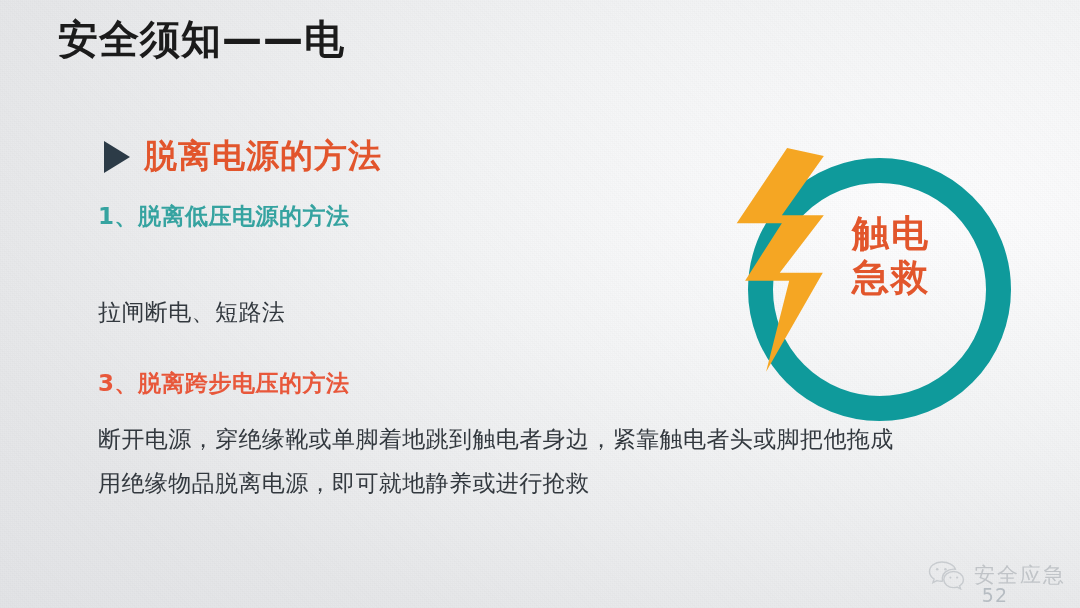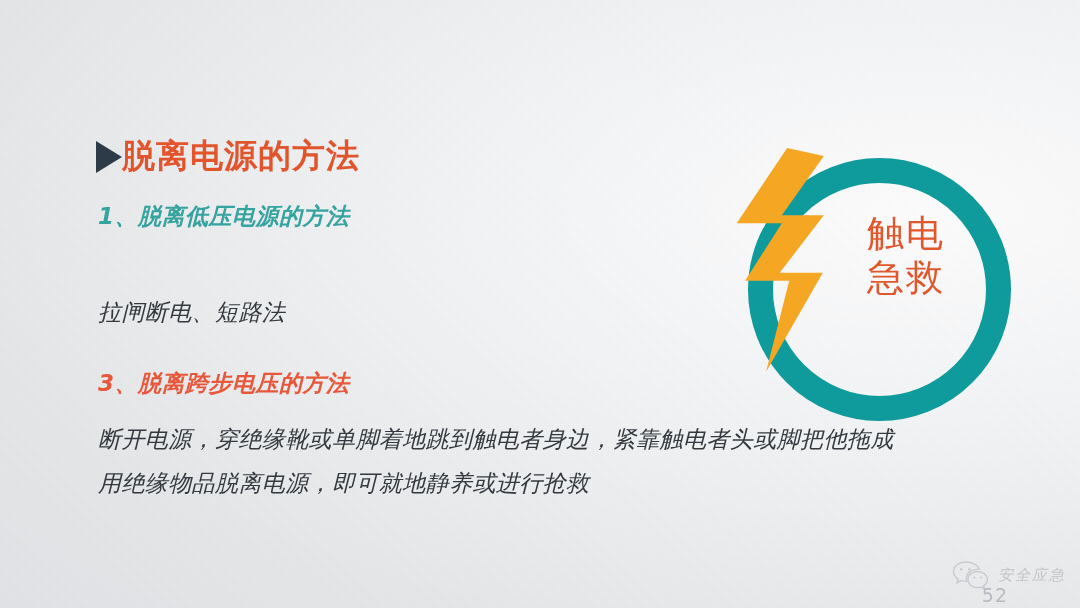--- a/index.html
+++ b/index.html
@@ -44,24 +44,25 @@
     font-weight: bold;
     color: #1b1b1b;
     letter-spacing: 1px;
     white-space: nowrap;
     line-height: 1.15;
   }
 
   
   #heading-row {
     position: absolute;
-    left: 96px;
+    left: 104px;
     top: 134px;
     display: flex;
     align-items: center;
+    gap: 14px;
   }
   #bullet-triangle {
     width: 0;
     height: 0;
     border-left: 26px solid #2c3b47;
     border-top: 16px solid transparent;
     border-bottom: 16px solid transparent;
     flex: 0 0 auto;
   }
   #heading-text {
@@ -71,21 +72,20 @@
     letter-spacing: 1px;
     white-space: nowrap;
   }
 
   
   #content {
     position: absolute;
     left: 98px;
     top: 203px;
     width: 680px;
-    font-style: italic;
   }
   .item-label {
     font-size: 23px;
     font-weight: bold;
     letter-spacing: 0.5px;
     white-space: nowrap;
     line-height: 1.2;
   }
   .item-label.teal   { color: #35a3a0; }
   .item-label.amber  { color: #f2b24c; }
@@ -128,66 +128,66 @@
   }
   #bolt {
     position: absolute;
     left: 0px;
     top: 0px;
     width: 150px;
     height: 230px;
   }
   #graphic-text {
     position: absolute;
-    left: 120px;
+    left: 136px;
     top: 66px;
     width: 140px;
-    text-align: center;
+    text-align: left;
     font-size: 37px;
-    font-weight: normal;
+    font-weight: bold;
     color: #e2562c;
     line-height: 1.18;
     letter-spacing: 2px;
   }
 
   
   #footer {
     position: absolute;
     right: 14px;
     bottom: 18px;
     display: flex;
     align-items: center;
     gap: 8px;
     opacity: 0.5;
   }
   #wechat-icon { flex: 0 0 auto; }
   #wm-text {
-    font-size: 15px;
+    font-size: 21px;
     color: #9aa0a6;
     letter-spacing: 2px;
-    font-style: italic;
     white-space: nowrap;
   }
   #page-number {
     position: absolute;
     right: 72px;
     bottom: 2px;
     font-size: 19px;
     color: #b6bcc2;
     letter-spacing: 1px;
     margin-left: 28px;
   }
 </style>
 </head>
 <body>
 
 <div id="slide">
 
   <div id="noise"></div>
 
+  <div id="title">安全须知——电</div>
 
   <div id="heading-row">
     <div id="bullet-triangle"></div>
     <div id="heading-text">脱离电源的方法</div>
   </div>
 
   <div id="content">
 
     <div class="item-label teal">1、脱离低压电源的方法</div>
     <div class="gap-a"></div>

